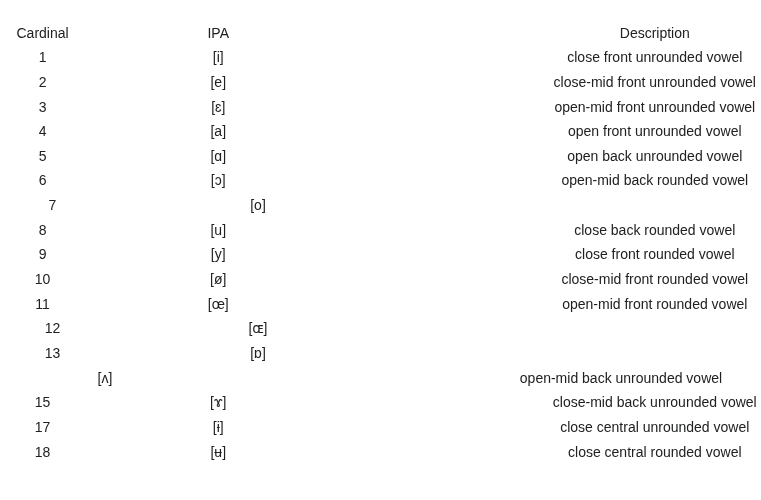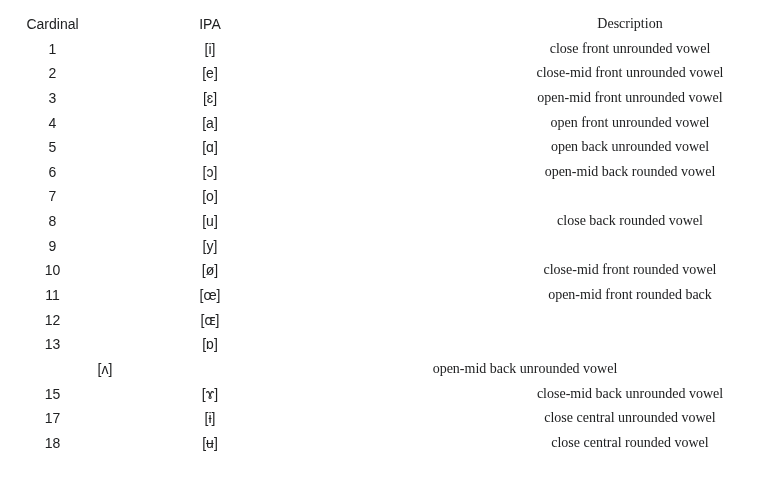--- a/index.html
+++ b/index.html
@@ -13,41 +13,41 @@
     overflow: hidden;
     font-family: "Liberation Sans", "DejaVu Sans", sans-serif;
     font-size: 14px;
     color: #202122;
   }
   .vowel-table {
     padding-top: 16px;
   }
   .trow {
     display: flex;
-    align-items: flex-start;
+    align-items: flex-end;
     height: 24.65px;
+    gap: 48px;
   }
   .cell {
     white-space: nowrap;
   }
   .cell-cardinal {
     width: 105px;
     text-align: center;
   }
   .cell-ipa {
     width: 210px;
     text-align: center;
   }
   .cell-gap {
     width: 184px;
   }
   .cell-desc {
     width: 262px;
     text-align: center;
-    font-family: Liberation Serif, serif;
   }
   .header .cell {
     font-weight: normal;
   }
 </style>
 </head>
 <body style="color: rgb(32, 33, 34); background: rgb(255, 255, 255);">
 
 <div class="vowel-table">
 
@@ -111,34 +111,35 @@
     <div class="cell cell-cardinal">8</div>
     <div class="cell cell-ipa">[u]</div>
     <div class="cell cell-gap"></div>
     <div class="cell cell-desc">close back rounded vowel</div>
   </div>
 
   <div class="trow">
     <div class="cell cell-cardinal">9</div>
     <div class="cell cell-ipa">[y]</div>
     <div class="cell cell-gap"></div>
+    <div class="cell cell-desc">close front rounded vowel</div>
   </div>
 
   <div class="trow">
     <div class="cell cell-cardinal">10</div>
     <div class="cell cell-ipa">[ø]</div>
     <div class="cell cell-gap"></div>
     <div class="cell cell-desc">close-mid front rounded vowel</div>
   </div>
 
   <div class="trow">
     <div class="cell cell-cardinal">11</div>
     <div class="cell cell-ipa">[œ]</div>
     <div class="cell cell-gap"></div>
-    <div class="cell cell-desc">open-mid front rounded back</div>
+    <div class="cell cell-desc">open-mid front rounded vowel</div>
   </div>
 
   <div class="trow">
     <div class="cell cell-cardinal">12</div>
     <div class="cell cell-ipa">[ɶ]</div>
     <div class="cell cell-gap"></div>
   </div>
 
   <div class="trow">
     <div class="cell cell-cardinal">13</div>

